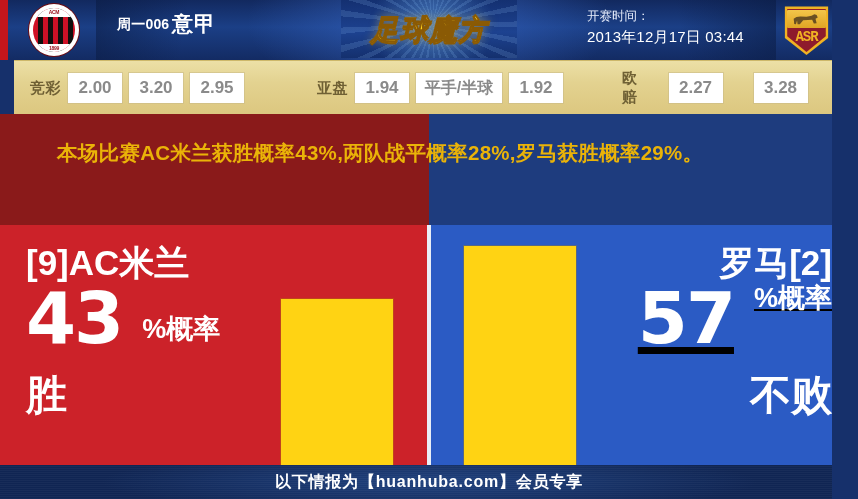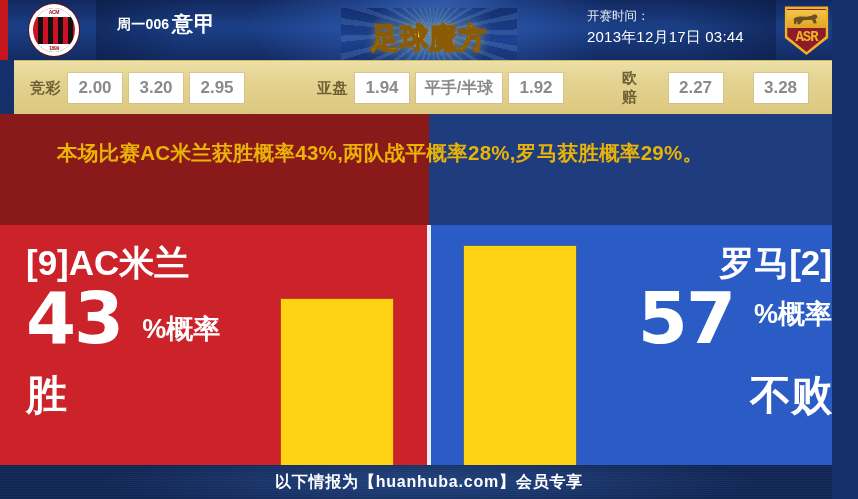--- a/index.html
+++ b/index.html
@@ -97,26 +97,27 @@
     position:absolute;left:117px;top:16px;
     font-size:14px;font-weight:bold;color:#ffffff;letter-spacing:.2px;
   }
   .hdr-league{
     position:absolute;left:172px;top:10px;
     font-size:21px;font-weight:bold;color:#ffffff;letter-spacing:1px;
   }
 
   
   .logo-box{
-    position:absolute;left:341px;top:8px;width:176px;height:58px;
+    position:absolute;left:341px;top:0;width:176px;height:58px;
     background:
       radial-gradient(circle at 52% 42%, rgba(120,190,255,.45) 0%, rgba(25,60,140,0) 62%),
       repeating-conic-gradient(from 0deg at 52% 42%, rgba(150,200,255,.16) 0deg 4deg, rgba(25,60,140,0) 4deg 11deg),
       linear-gradient(180deg,#143071,#1d4290 55%,#14306e);
     overflow:hidden;
+    font-style:italic;
   }
   .logo-text{
     position:absolute;left:0;right:0;top:11px;text-align:center;
     font-size:28px;font-weight:bold;letter-spacing:1px;
     color:#ffd21e;
     -webkit-text-stroke:1px #8a5a05;
     text-shadow:0 2px 0 #8a5a05, 0 0 10px rgba(255,200,40,.55);
     font-family:"DejaVu Sans","Liberation Sans",sans-serif;
   }
   .kick-label{
@@ -186,21 +187,21 @@
   .team-l-res{
     position:absolute;left:26px;top:150px;
     font-size:41px;font-weight:bold;color:#ffffff;line-height:1;
   }
 
   
   .team-r-name{
     position:absolute;right:26px;top:20px;width:280px;text-align:right;
     font-size:35px;font-weight:bold;color:#ffffff;line-height:1;
   }
-  .lineA-r{position:absolute;right:26px;top:60px;display:flex;align-items:center;justify-content:flex-end;}
+  .lineA-r{position:absolute;right:26px;top:60px;display:flex;align-items:flex-start;justify-content:flex-end;text-decoration:underline;}
   .team-r-res{
     position:absolute;right:26px;top:150px;text-align:right;
     font-size:41px;font-weight:bold;color:#ffffff;line-height:1;
   }
 
   
   .footer{
     position:absolute;left:0;top:465px;width:858px;height:34px;
     background:
       repeating-linear-gradient(0deg,rgba(255,255,255,.035) 0 1px,rgba(0,0,0,0) 1px 2px),

